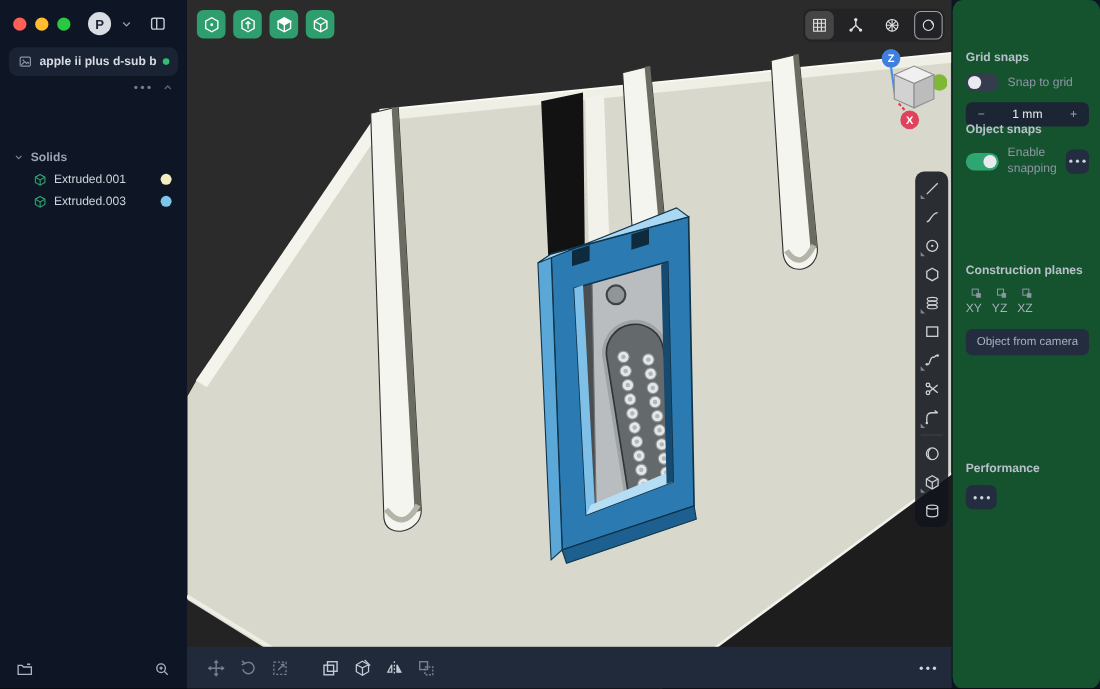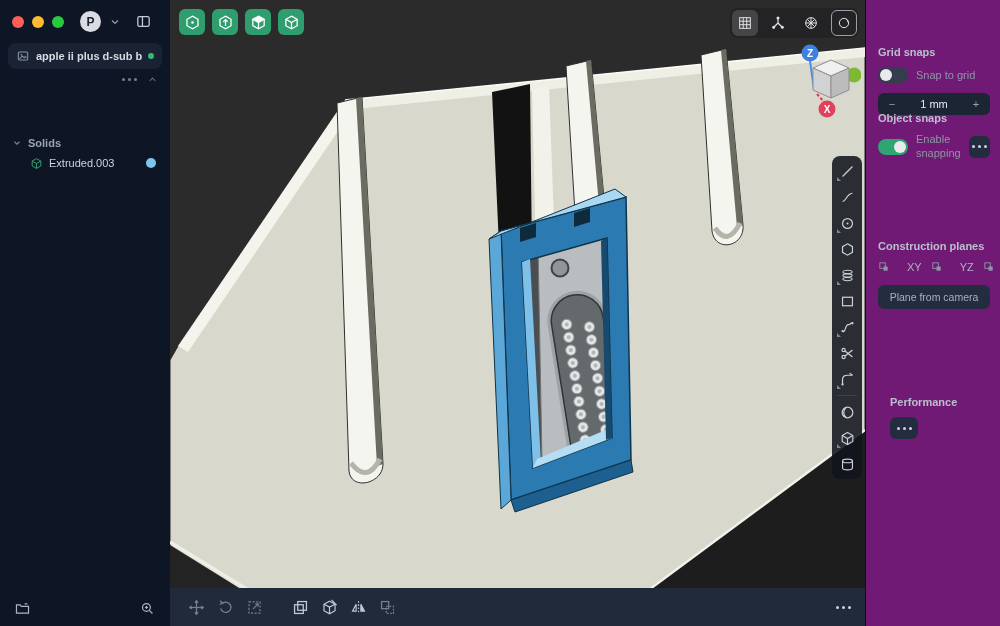--- a/index.html
+++ b/index.html
@@ -40,35 +40,35 @@
   .bottom-bar{position:absolute;left:0;right:0;bottom:0;height:38px;background:#202a3a;display:flex;align-items:center;padding:0 14px;gap:5px;}
   .bbtn{width:24px;height:24px;display:flex;align-items:center;justify-content:center;border-radius:5px;color:#c3c9d4;}
   .bbtn.dim{color:#78808f;}
   .bgap{width:12px;}
   .bb-more{margin-left:auto;}
   
   .dots{display:flex;gap:3px;align-items:center;}
   .dots i{width:3px;height:3px;border-radius:50%;background:#cfd4dd;display:block;}
   .more-btn{width:28px;height:22px;border-radius:6px;background:#232d3f;display:flex;align-items:center;justify-content:center;}
   
-  .rpanel{width:135px;flex:0 0 135px;background:#701a75;position:relative;font-size:11px;border-left:1px solid #0a111d;}
+  .rpanel{width:135px;flex:0 0 135px;background:#14532d;position:relative;font-size:11px;border-left:1px solid #0a111d;border-radius:10px;}
   .rp-sec{position:absolute;left:12px;right:10px;}
   .rp-title{color:#b9c0cc;font-weight:bold;font-size:11px;margin-bottom:9px;}
   .rp-row{display:flex;align-items:center;gap:8px;color:#8e96a6;}
   .toggle{width:30px;height:16px;border-radius:8px;position:relative;flex:0 0 30px;}
   .toggle.off{background:#343c4e;}
   .toggle.on{background:#2fa572;}
   .toggle .knob{width:12px;height:12px;border-radius:50%;background:#e8eaee;position:absolute;top:2px;}
   .toggle.off .knob{left:2px;}
   .toggle.on .knob{right:2px;}
   .stepper{margin-top:10px;display:flex;background:#1c2534;border-radius:6px;height:22px;align-items:center;}
   .stepper .sbtn{width:28px;text-align:center;color:#9aa2b0;}
   .stepper .sval{flex:1;text-align:center;color:#e8ebf0;}
   .plane-row{display:flex;gap:9px;color:#aab2c0;margin-bottom:12px;}
-  .plane-btn{display:flex;align-items:flex-start;gap:18px;}
+  .plane-btn{display:flex;align-items:flex-end;gap:3px;flex-direction:column;}
   .rp-btn{display:block;width:100%;height:24px;background:#242d3f;border-radius:6px;color:#a8b0be;font-size:10.5px;display:flex;align-items:center;justify-content:center;margin-bottom:8px;}
   .fps-wrap{display:flex;align-items:flex-start;gap:8px;}
   .fps-box{width:78px;height:46px;background:#0a1a33;border-radius:2px;overflow:hidden;display:flex;flex-direction:column;}
   .fps-label{color:#45e8f2;font-size:8px;font-weight:bold;padding:2px 2px 0 2px;white-space:nowrap;}
   .fps-ticks{height:5px;margin:1px 2px 0 2px;background:repeating-linear-gradient(90deg,#45e8f2 0 2px,transparent 2px 5px);opacity:.7;}
   .fps-fill{flex:1;margin:1px 2px 2px 2px;background:#45e8f2;}
   svg{display:block;}
 </style>
 </head>
 <body>
@@ -122,20 +122,30 @@
     <div class="tree">
       <div class="tree-row tree-group">
         <span class="tb-icon" style="color:#7e8696;">
           <svg width="10" height="10" viewBox="0 0 24 24" fill="none" stroke="currentColor" stroke-width="2.6">
               <polyline points="6,9 12,15 18,9"></polyline>
             </svg>
         </span>
         <span>Solids</span>
       </div>
 
+      <div class="tree-row tree-item">
+        <span class="cube-ic">
+          <svg width="13" height="13" viewBox="0 0 24 24" fill="none" stroke="currentColor" stroke-width="1.8">
+              <path d="M12,3 L20,7.5 V16.5 L12,21 L4,16.5 V7.5 Z"></path>
+              <path d="M4,7.5 L12,12 L20,7.5 M12,12 V21"></path>
+            </svg>
+        </span>
+        <span class="lbl">Extruded.001</span>
+        <span class="swatch" style="background: rgb(242, 238, 194);"></span>
+      </div>
       <div class="tree-row tree-item">
         <span class="cube-ic">
           <svg width="13" height="13" viewBox="0 0 24 24" fill="none" stroke="currentColor" stroke-width="1.8">
               <path d="M12,3 L20,7.5 V16.5 L12,21 L4,16.5 V7.5 Z"></path>
               <path d="M4,7.5 L12,12 L20,7.5 M12,12 V21"></path>
             </svg>
         </span>
         <span class="lbl">Extruded.003</span>
         <span class="swatch" style="background: rgb(124, 198, 234);"></span>
       </div>
@@ -547,24 +557,24 @@
           <span>YZ</span>
         </span>
         <span class="plane-btn">
           <svg width="11" height="11" viewBox="0 0 24 24" fill="none" stroke="#8e96a6" stroke-width="2">
               <rect x="4" y="4" width="12" height="12"></rect>
               <rect x="13" y="13" width="7" height="7" fill="#8e96a6"></rect>
             </svg>
           <span>XZ</span>
         </span>
       </div>
-      <span class="rp-btn">Plane from camera</span>
-    </div>
-
-    <div class="rp-sec" style="top:396px;margin-left:12px;">
+      <span class="rp-btn">Object from camera</span>
+    </div>
+
+    <div class="rp-sec" style="top:420px;">
       <div class="rp-title">Performance</div>
       <div class="fps-wrap">
         <span class="more-btn">
             <span class="dots">
               <i></i>
               <i></i>
               <i></i>
             </span>
           </span>
       </div>

